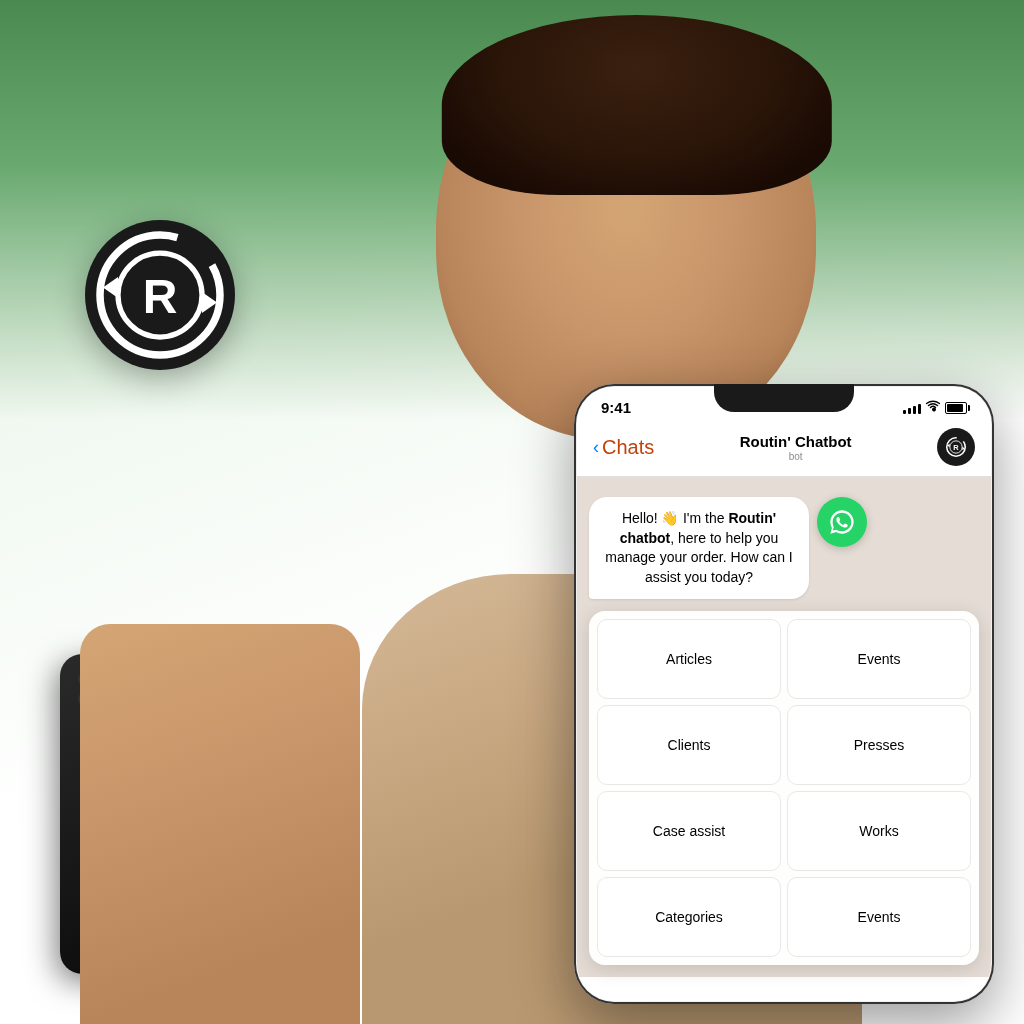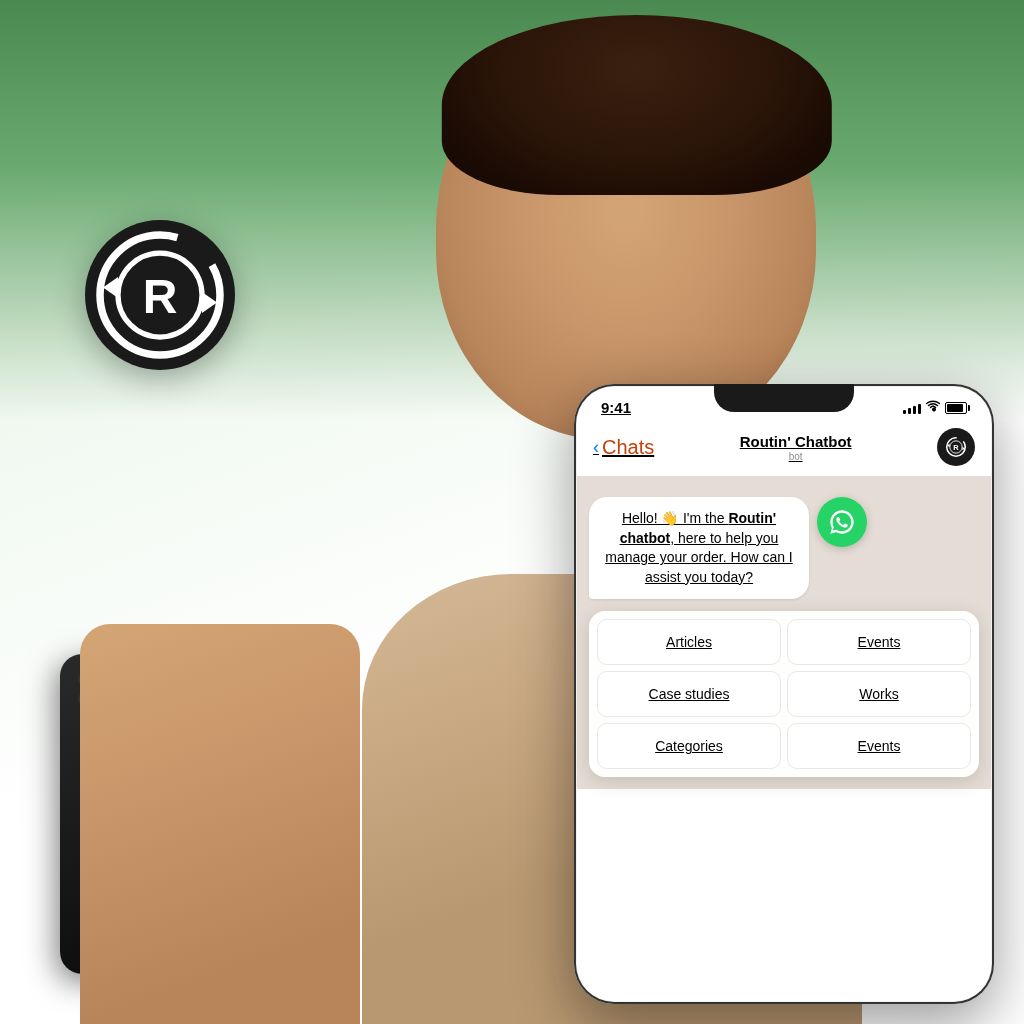--- a/index.html
+++ b/index.html
@@ -130,21 +130,20 @@
       box-shadow: 0 20px 60px rgba(0,0,0,0.4), inset 0 0 0 2px #333;
       overflow: hidden;
     }
 
     .phone-main-inner {
       position: absolute;
       inset: 3px;
       background: #ffffff;
       border-radius: 37px;
       overflow: hidden;
-      text-decoration: underline;
     }
 
     
     .status-bar {
       display: flex;
       justify-content: space-between;
       align-items: center;
       padding: 12px 24px 4px;
       background: #ffffff;
     }
@@ -321,21 +320,21 @@
     .menu-grid {
       display: grid;
       grid-template-columns: 1fr 1fr;
       gap: 6px;
     }
 
     .menu-item {
       background: #ffffff;
       border: 1px solid #e8e8e8;
       border-radius: 10px;
-      padding: 14px 10px;
+      padding: 31px 10px;
       text-align: center;
       font-size: 14px;
       color: #000;
       cursor: pointer;
     }
 
     
     .phone-notch {
       position: absolute;
       top: 0;
@@ -452,21 +451,23 @@
             <svg width="28" height="28" viewBox="0 0 24 24" fill="white">
               <path d="M12 2C6.48 2 2 6.48 2 12c0 1.85.5 3.57 1.37 5.04L2 22l5.07-1.35C8.5 21.52 10.22 22 12 22c5.52 0 10-4.48 10-10S17.52 2 12 2zm0 18c-1.66 0-3.21-.45-4.55-1.23l-.32-.19-3.01.8.82-2.95-.21-.34A7.94 7.94 0 0 1 4 12c0-4.41 3.59-8 8-8s8 3.59 8 8-3.59 8-8 8zm4.39-5.88c-.24-.12-1.41-.69-1.63-.77-.22-.08-.38-.12-.54.12-.16.24-.62.77-.76.93-.14.16-.28.18-.52.06-.24-.12-1.01-.37-1.93-1.18-.71-.63-1.19-1.41-1.33-1.65-.14-.24-.01-.37.11-.49.11-.11.24-.28.36-.42.12-.14.16-.24.24-.4.08-.16.04-.3-.02-.42-.06-.12-.54-1.3-.74-1.78-.2-.46-.4-.4-.54-.41h-.46c-.16 0-.42.06-.64.3-.22.24-.84.82-.84 2 0 1.18.86 2.32.98 2.48.12.16 1.69 2.58 4.1 3.62.57.25 1.02.4 1.37.51.58.18 1.1.16 1.51.1.46-.07 1.41-.58 1.61-1.14.2-.56.2-1.04.14-1.14-.06-.1-.22-.16-.46-.28z"></path>
             </svg>
           </div>
         </div>
 
         <div class="menu-grid-container">
           <div class="menu-grid">
             <div class="menu-item">Articles</div>
             <div class="menu-item">Events</div>
-            <div class="menu-item">Case studies</div>
+            <div class="menu-item">Clients</div>
+            <div class="menu-item">Presses</div>
+            <div class="menu-item">Case assist</div>
             <div class="menu-item">Works</div>
             <div class="menu-item">Categories</div>
             <div class="menu-item">Events</div>
           </div>
         </div>
 
       </div>
     </div>
   </div>
 

